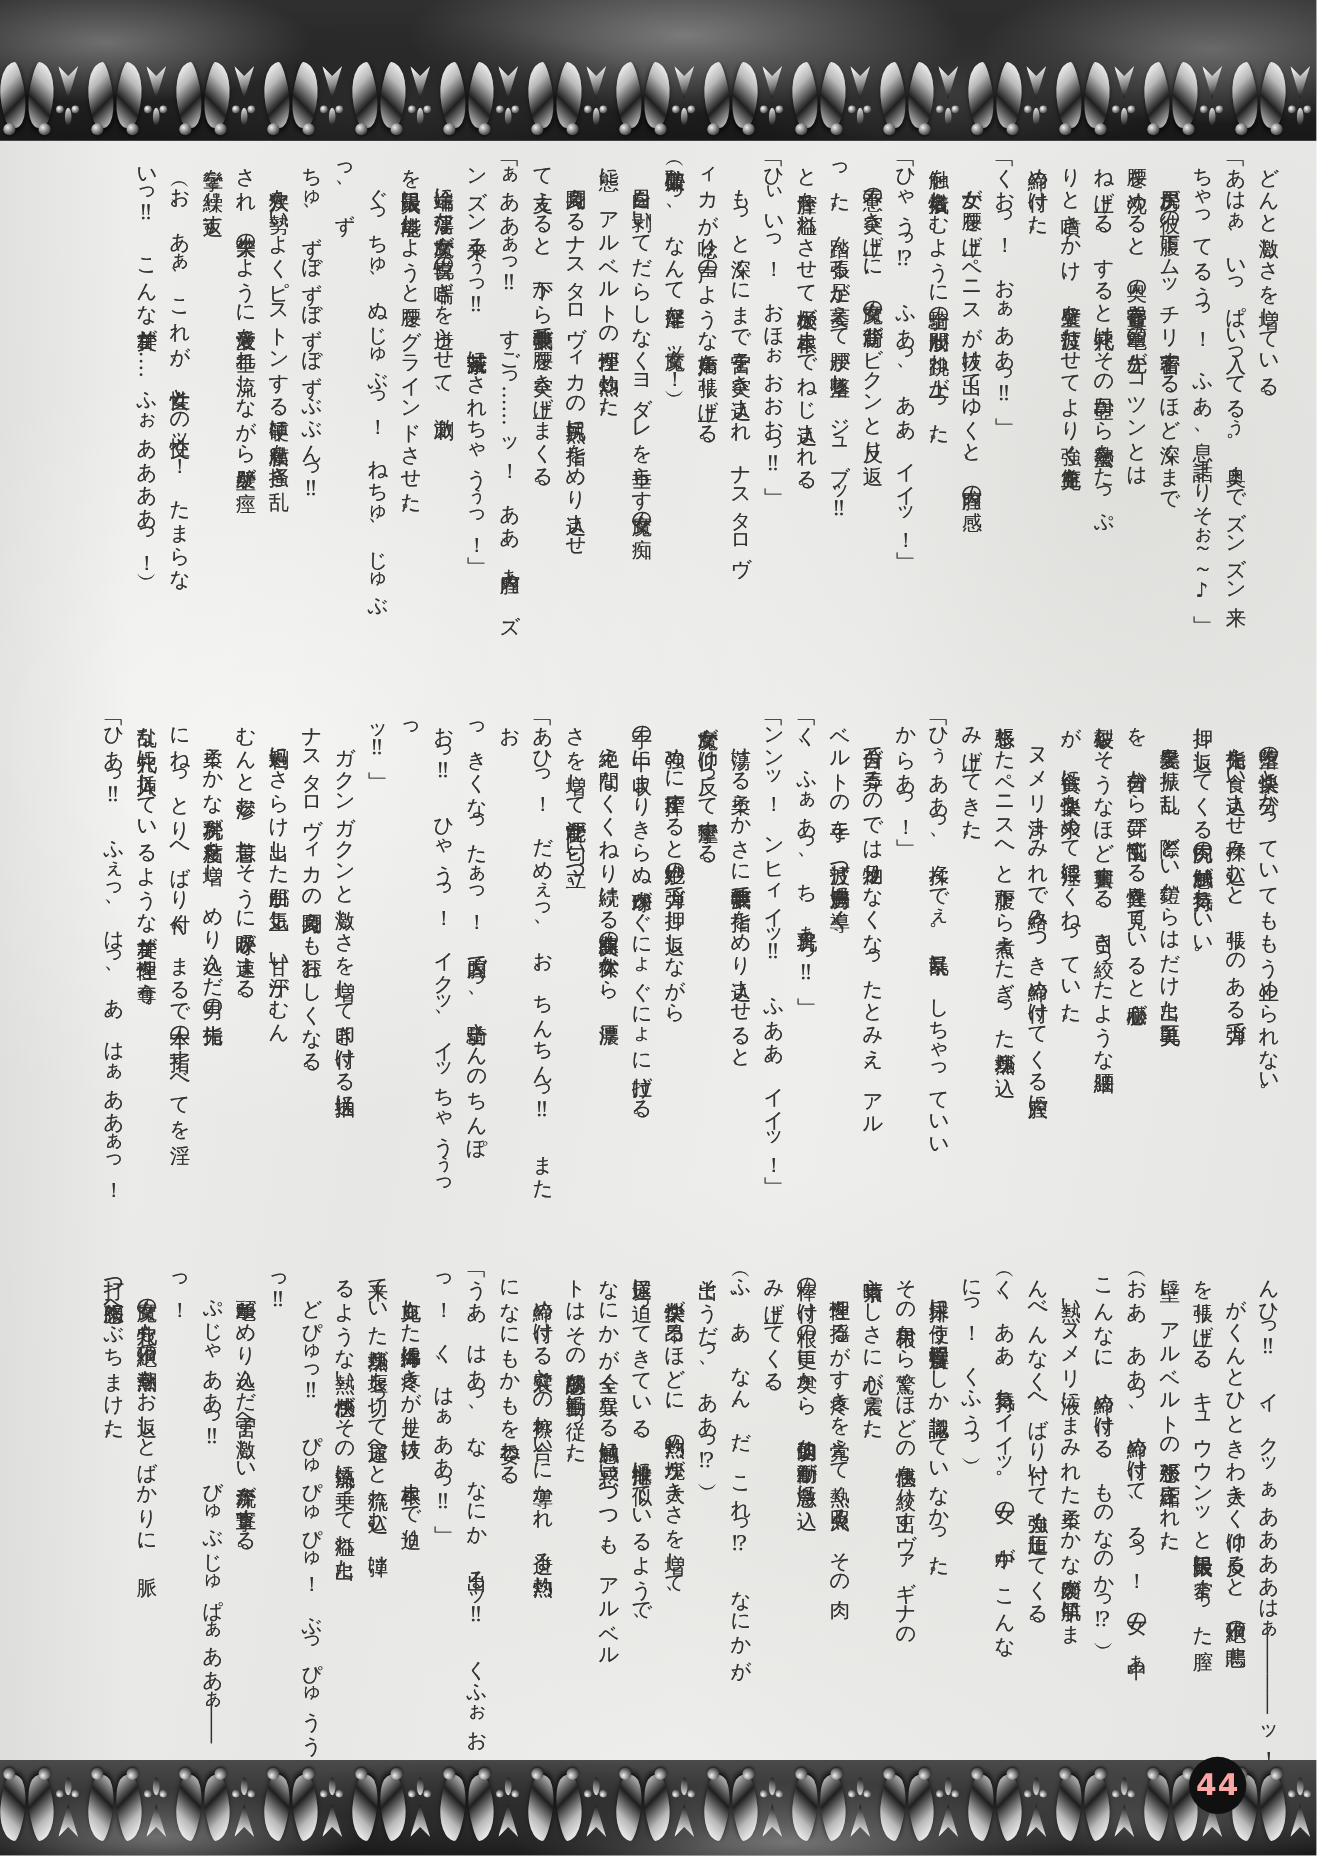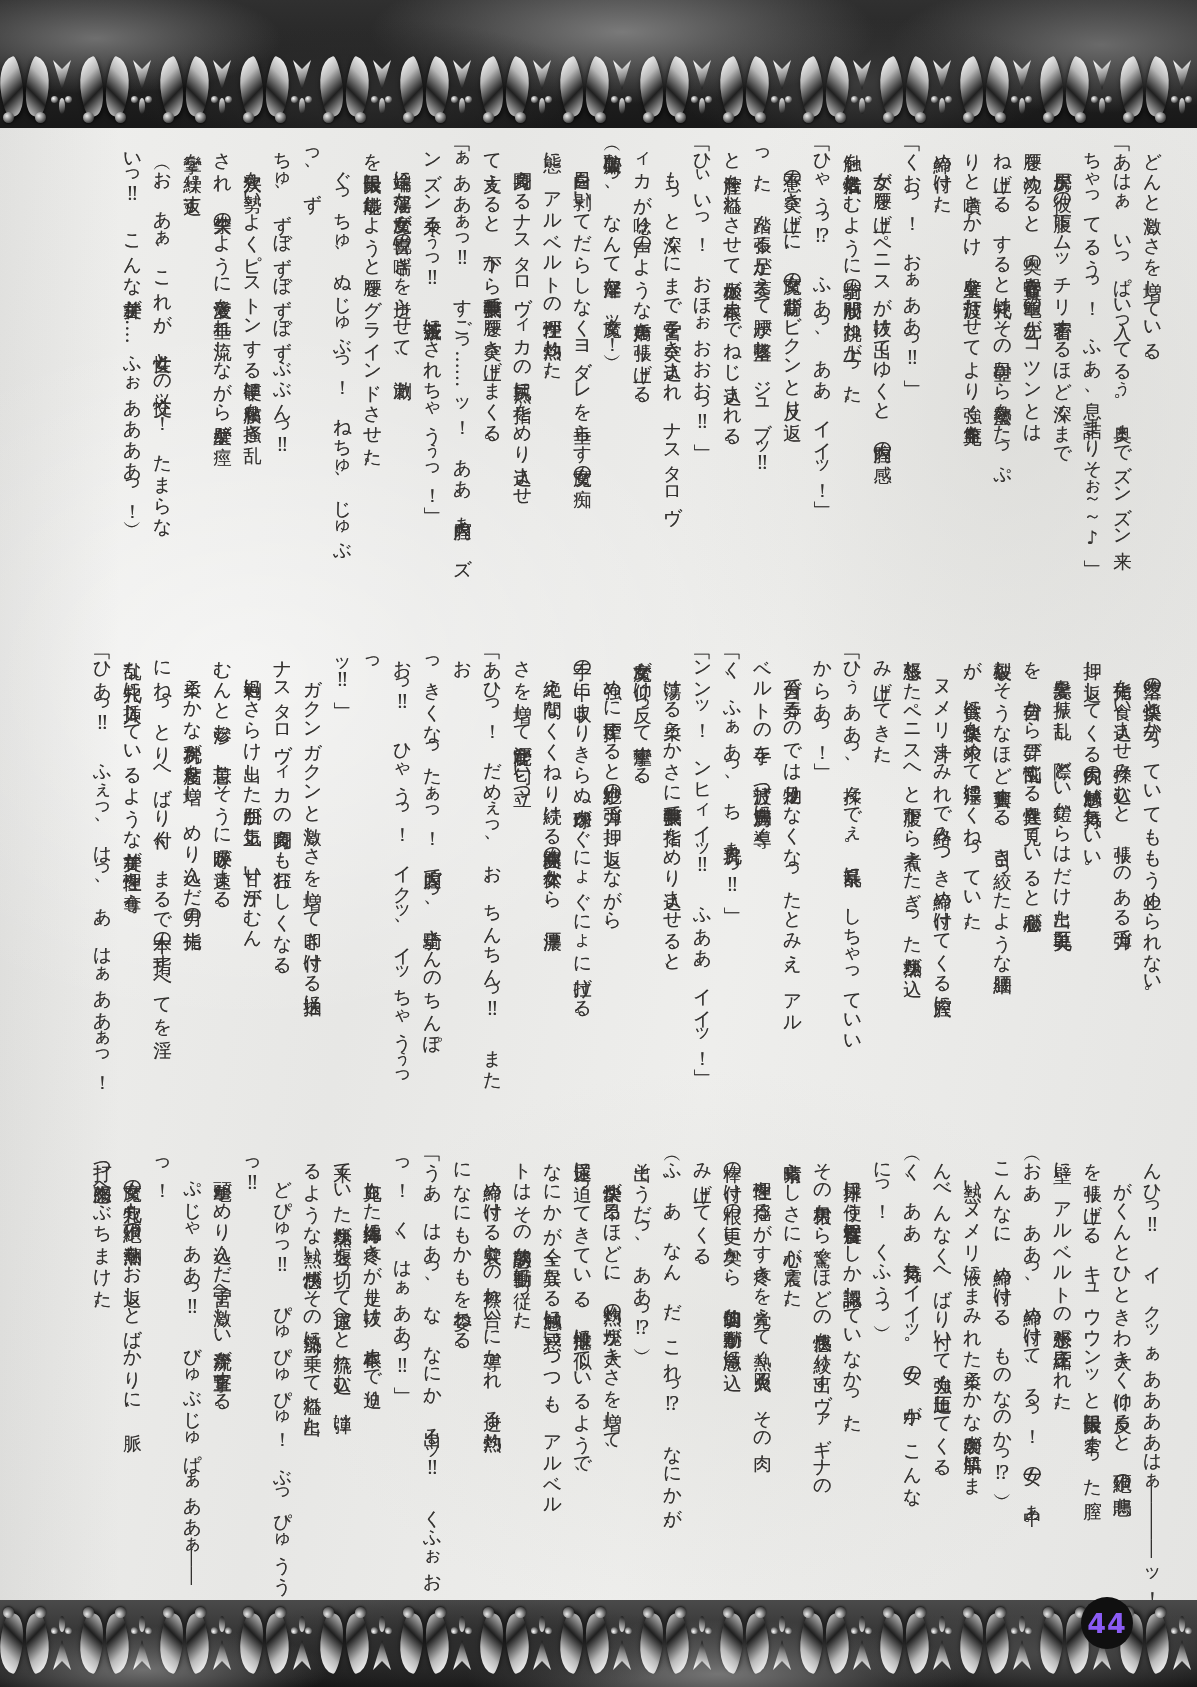--- a/index.html
+++ b/index.html
@@ -53,21 +53,21 @@
         background:linear-gradient(160deg,#eee,#555 70%,#111);}
   
   .band{position:absolute;right:30px;width:1022px;height:450px;
         writing-mode:vertical-rl;text-orientation:mixed;
         color:#343230;text-shadow:0 0 .6px rgba(40,38,36,.55);}
   #band-0{top:140px;} #band-1{top:648px;} #band-2{top:1150px;}
   .col{margin:0;padding:0;height:100%;line-height:30px;font-size:18.5px;
         font-weight:500;white-space:pre-wrap;}
   
   #page-num{position:absolute;left:1081px;top:1597px;width:52px;height:52px;border-radius:50%;
-        background:#101010;color:#8b5cf6;display:flex;align-items:center;justify-content:center;
+        background:#101010;color:#fca5a5;display:flex;align-items:center;justify-content:center;
         font:bold 27px "DejaVu Sans","Liberation Sans",sans-serif;z-index:6;letter-spacing:1px;}
   
   #paper-shade{position:absolute;left:0;top:128px;bottom:87px;width:120px;
         background:linear-gradient(90deg,rgba(120,120,118,.12),rgba(120,120,118,0));}
 </style>
 </head>
 <body>
 
 <div id="page">
 

